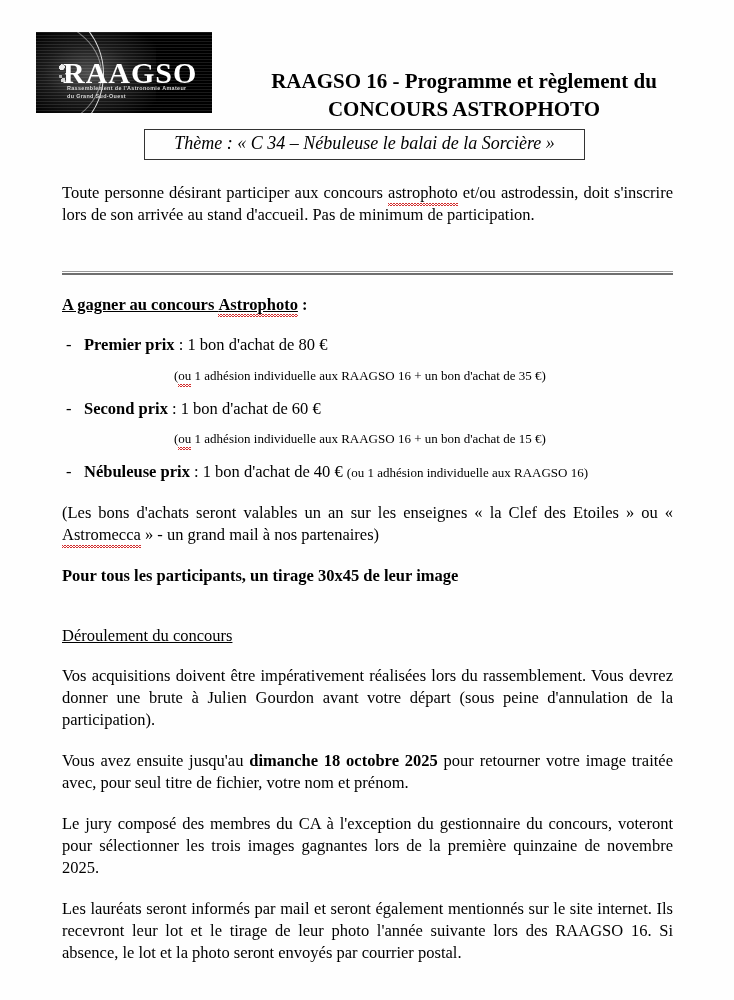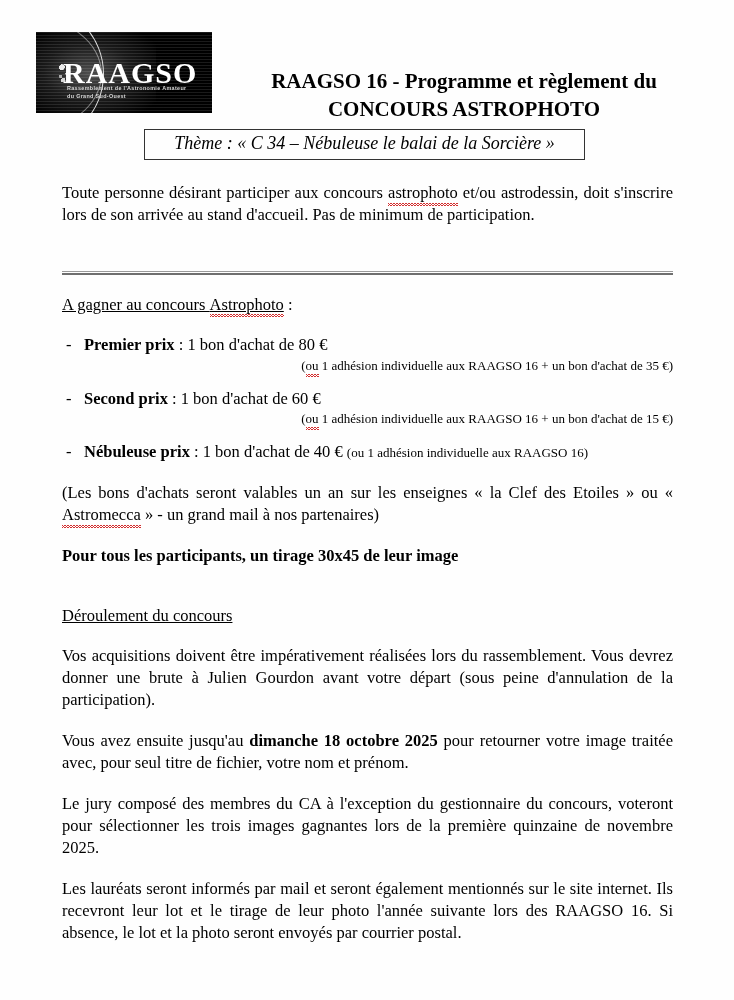--- a/index.html
+++ b/index.html
@@ -177,21 +177,21 @@
     height: 4px;
     background: linear-gradient(to bottom,
       #9a9a9a 0px, #9a9a9a 1px,
       #ffffff 1px, #ffffff 2px,
       #6f6f6f 2px, #6f6f6f 4px);
     width: 100%;
   }
 
   .heading-ul {
     font-size: 16.5px;
-    font-weight: normal;
+    font-weight: bold;
     line-height: 1.3;
   }
   .heading-ul .u { text-decoration: underline; }
 
   .heading-plain {
     font-size: 16.5px;
     line-height: 1.3;
   }
   .heading-plain .u { text-decoration: underline; }
 
@@ -224,22 +224,21 @@
   .prize-dash {
     position: absolute;
     left: 4px;
     top: 0;
   }
   .prize-name { font-weight: bold; }
   .prize-note {
     font-size: 13px;
     line-height: 1.35;
     padding-left: 112px;
-    margin-top: 1px;
-    text-align: right;
+    margin-top: 11px;
   }
   .prize-inline-note { font-size: 13px; }
 
   .bold-line {
     font-size: 16.5px;
     font-weight: bold;
     line-height: 1.3;
   }
 </style>
 </head>

